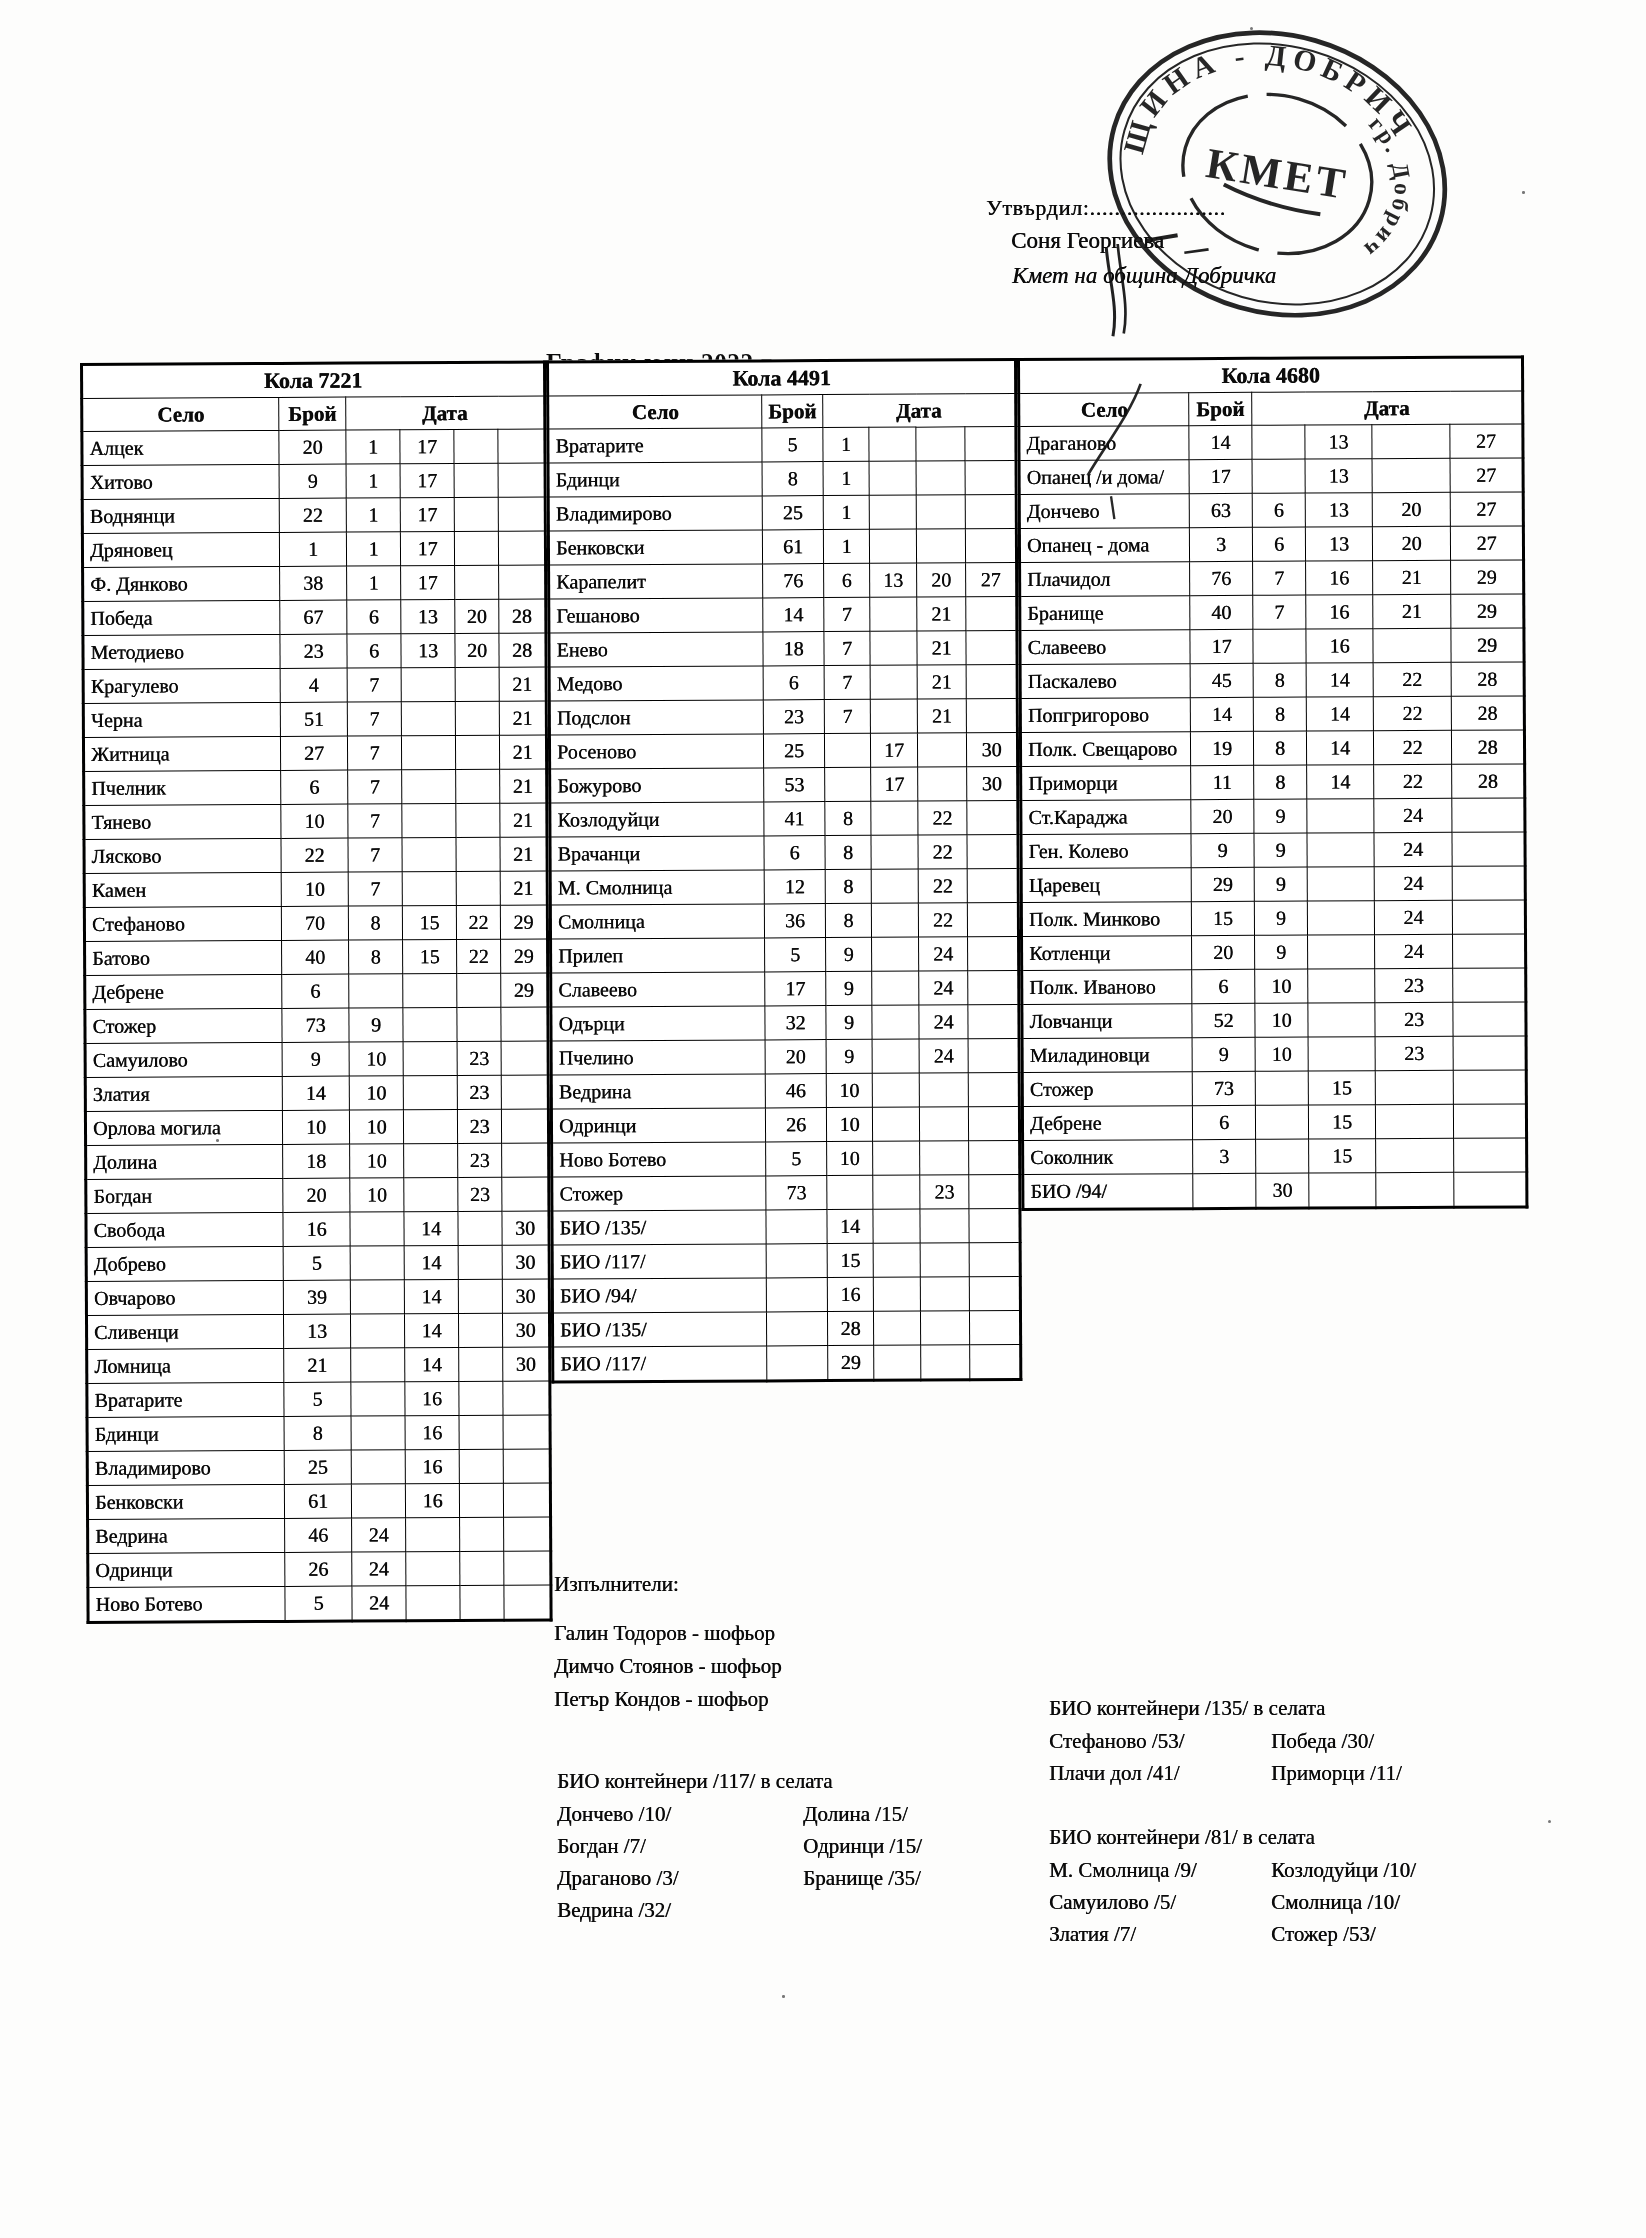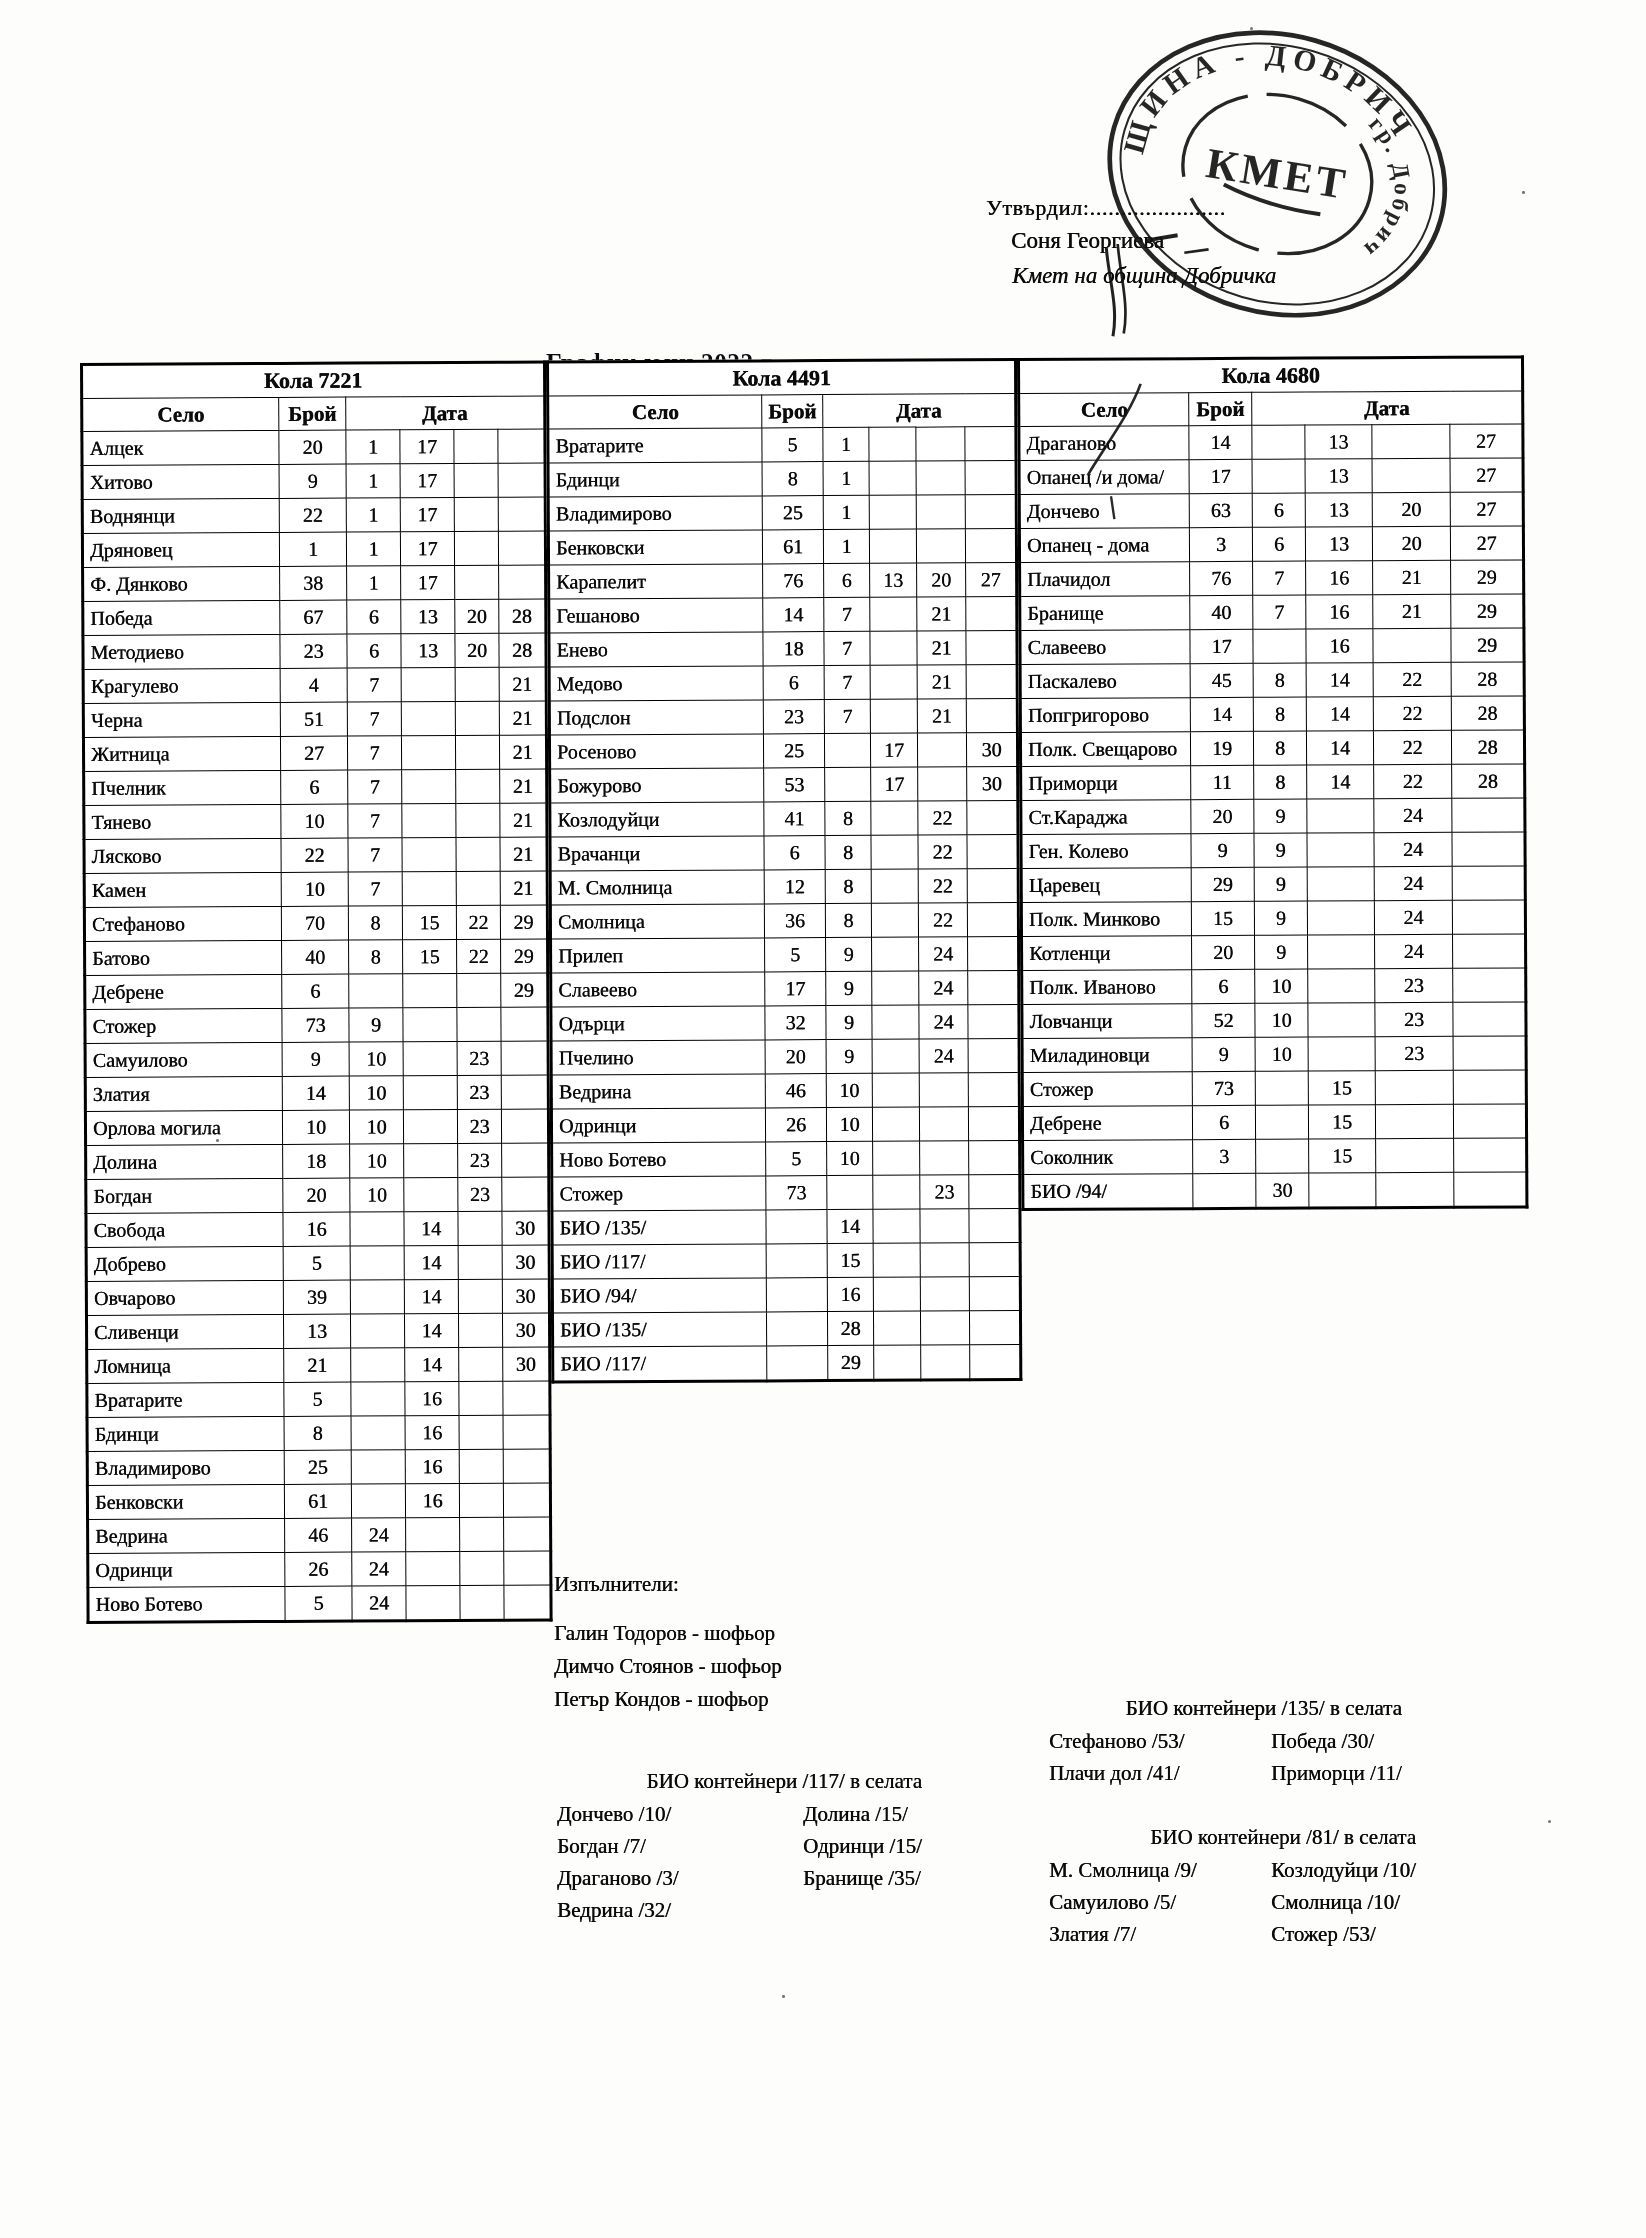--- a/index.html
+++ b/index.html
@@ -28,21 +28,21 @@
   td.c,td.d{text-align:center;}
 
   
   .executors{position:absolute;left:554px;top:1572px;font-size:21px;}
   .executors .bh{margin-bottom:24px;}
   .executors .item{height:33px;}
   .bio{position:absolute;font-size:21px;}
   .bio-135{left:1049px;top:1696px;}
   .bio-117{left:557px;top:1769px;}
   .bio-94{left:1049px;top:1825px;}
-  .bio .bh{margin-bottom:8px;text-align:right;}
+  .bio .bh{margin-bottom:8px;}
   .bio-cols{display:flex;}
   .bio-col .item{height:32px;white-space:nowrap;}
   .bio-135 .bio-col:first-child{width:222px;}
   .bio-117 .bio-col:first-child{width:246px;}
   .bio-94 .bio-col:first-child{width:222px;}
 
   .speck{position:absolute;background:#777;border-radius:50%;}
 </style>
 </head>
 <body>

